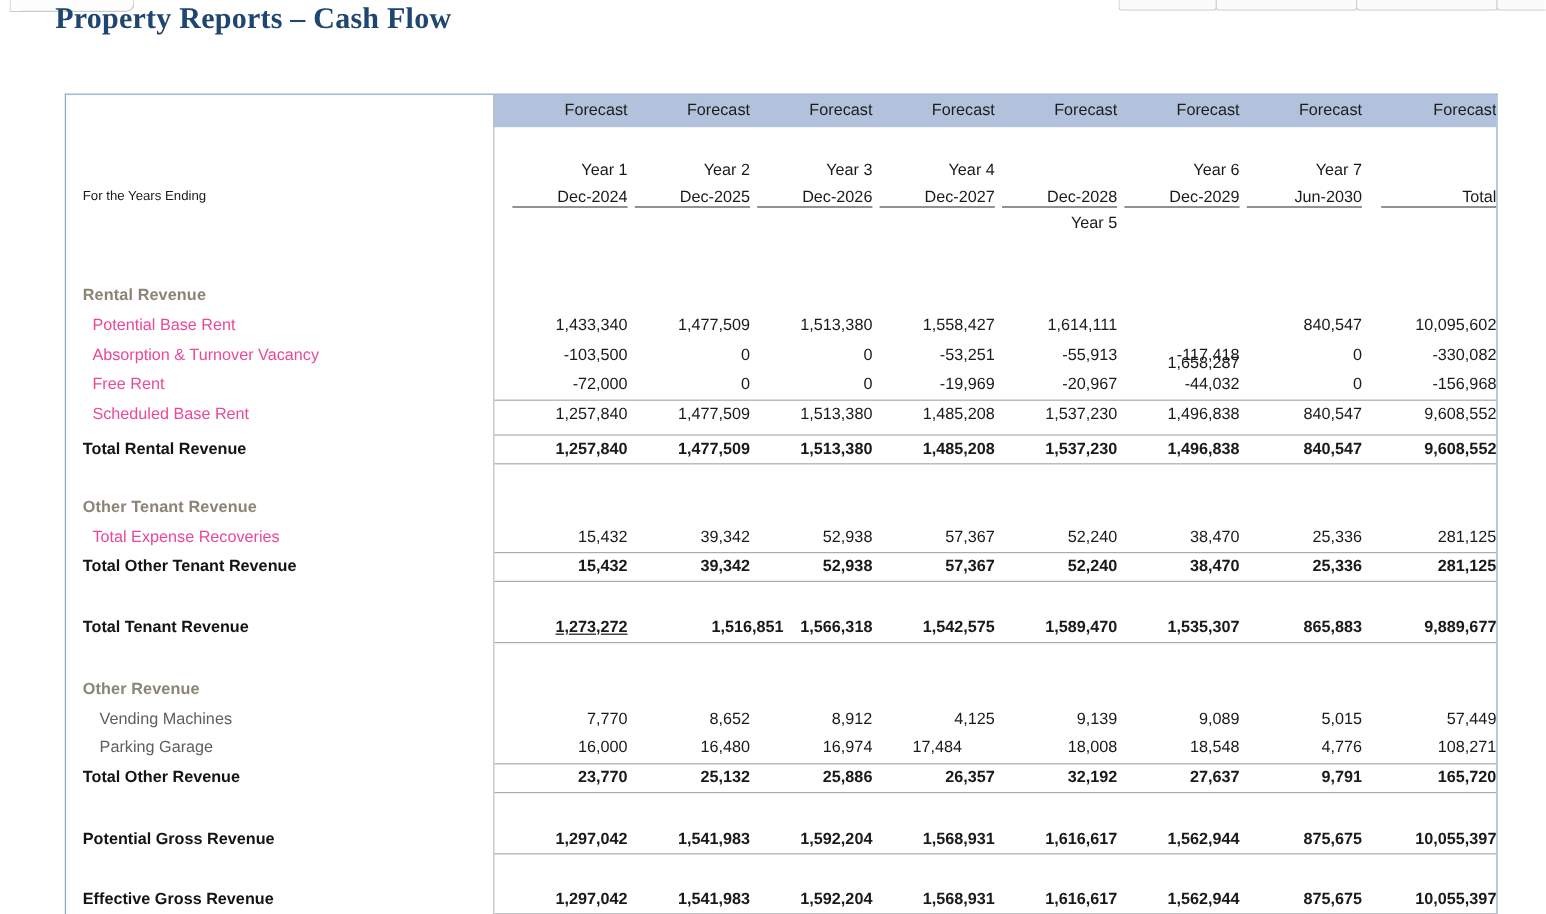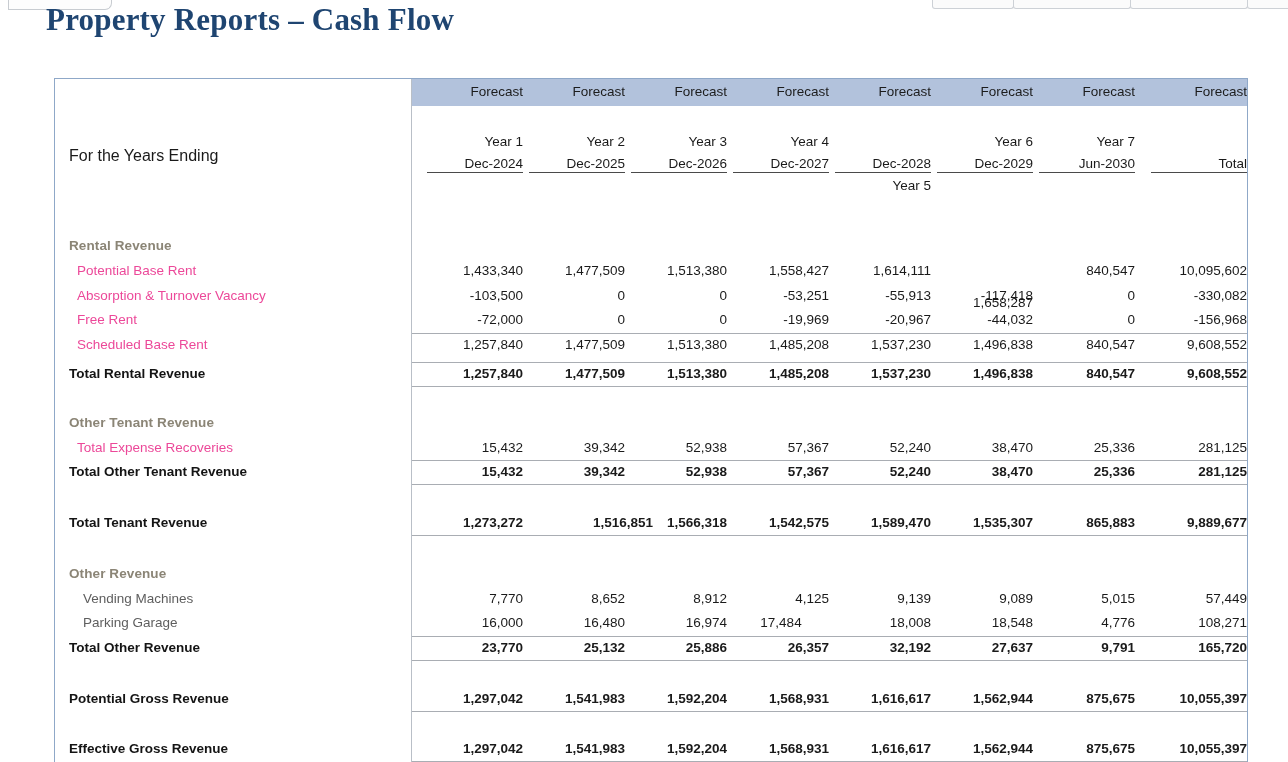--- a/index.html
+++ b/index.html
@@ -34,21 +34,21 @@
     border-radius: 0 0 3px 3px;
     margin-right: -1px;
   }
 
   
   #report-title {
     position: absolute;
     left: 46px; top: 2px;
     font-family: "Liberation Serif", serif;
     font-weight: bold;
-    font-size: 31px;
+    font-size: 25px;
     color: #1f4571;
     letter-spacing: 0.2px;
     white-space: nowrap;
   }
 
   
   #report-frame {
     position: absolute;
     left: 54px; top: 78px;
     width: 1194px; height: 684px;
@@ -114,22 +114,22 @@
     width: 837px; height: 1px; background: #a9adb3;
   }
   .rule-bot {
     position: absolute; left: 357px; top: 24px;
     width: 837px; height: 1px; background: #a9adb3;
   }
 
   
   #hdr-block { position: absolute; left: 0; top: 27px; width: 1194px; height: 70px; }
   #hdr-block .hlabel {
-    position: absolute; left: 14px; top: 41px;
-    font-size: 16px; color: #1a1a1a; white-space: nowrap;
+    position: absolute; left: 14px; top: 52px;
+    font-size: 11px; color: #1a1a1a; white-space: nowrap;
   }
   #hdr-block .yr {
     position: absolute; top: 28px;
     font-size: 13.5px; color: #1a1a1a; text-align: right; white-space: nowrap;
   }
   #hdr-block .dt {
     position: absolute; top: 50px;
     font-size: 13.5px; color: #1a1a1a; text-align: right; white-space: nowrap;
     border-bottom: 1px solid #4a4a4a; padding-bottom: 1px;
   }
@@ -267,21 +267,21 @@
         <div class="cell bold" style="width: 96px; left: 576px;">52,938</div>
         <div class="cell bold" style="width: 96px; left: 678px;">57,367</div>
         <div class="cell bold" style="width: 96px; left: 780px;">52,240</div>
         <div class="cell bold" style="width: 96px; left: 882px;">38,470</div>
         <div class="cell bold" style="width: 96px; left: 984px;">25,336</div>
         <div class="cell bold" style="width: 96px; left: 1096px;">281,125</div>
       </div>
       <div class="row" style="top: 432px;">
         <div class="rule-bot"></div>
         <div class="label lvl-total">Total Tenant Revenue</div>
-        <div class="cell bold" style="width: 96px; left: 372px;">1,273,272</div>
+        <div class="cell bold" style="width: 96px; left: 372px; text-decoration: underline;">1,273,272</div>
         <div class="cell bold" style="width: 96px; left: 502px;">1,516,851</div>
         <div class="cell bold" style="width: 96px; left: 576px;">1,566,318</div>
         <div class="cell bold" style="width: 96px; left: 678px;">1,542,575</div>
         <div class="cell bold" style="width: 96px; left: 780px;">1,589,470</div>
         <div class="cell bold" style="width: 96px; left: 882px;">1,535,307</div>
         <div class="cell bold" style="width: 96px; left: 984px;">865,883</div>
         <div class="cell bold" style="width: 96px; left: 1096px;">9,889,677</div>
       </div>
       <div class="row" style="top: 483px;">
         <div class="label lvl-section">Other Revenue</div>

